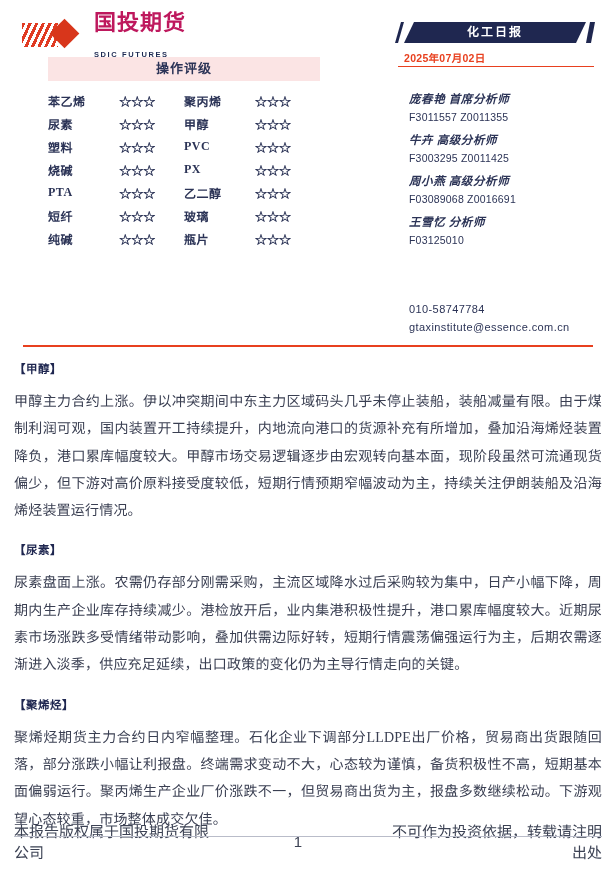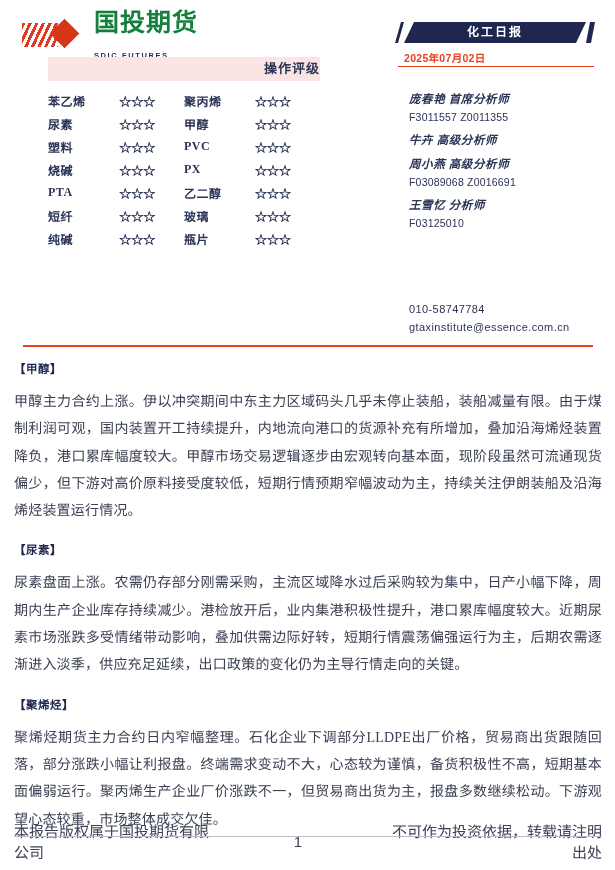--- a/index.html
+++ b/index.html
@@ -71,23 +71,23 @@
   }
   .logo-text {
     display: flex;
     flex-direction: column;
     justify-content: center;
     line-height: 1;
   }
   .logo-cn {
     font-family: "Liberation Sans", "DejaVu Sans", sans-serif;
     font-weight: bold;
-    font-size: 25px;
+    font-size: 22px;
     letter-spacing: 1px;
-    color: #15803d;
+    color: #be185d;
   }
   .logo-en {
     font-family: "Liberation Sans", "DejaVu Sans", sans-serif;
     font-weight: bold;
     font-size: 7.5px;
     letter-spacing: 1.6px;
     color: #1d2a52;
     margin-top: 17px;
   }
 
@@ -95,21 +95,21 @@
   .rating-panel {
     position: absolute;
     left: 48px;
     top: 57px;
     width: 272px;
   }
   .rating-title-bar {
     background: #fbe4e4;
     height: 24px;
     line-height: 24px;
-    text-align: right;
+    text-align: center;
     font-size: 13px;
     font-weight: bold;
     color: #2b3356;
     letter-spacing: 1px;
   }
   .rating-grid {
     margin-top: 8px;
     width: 100%;
     border-collapse: collapse;
   }
@@ -369,20 +369,21 @@
     <div class="report-date">2025年07月02日</div>
     <div class="date-rule"></div>
 
     <div class="analysts">
       <div class="analyst-block">
         <div class="analyst-name">庞春艳  首席分析师</div>
         <div class="analyst-ids">F3011557  Z0011355</div>
       </div>
       <div class="analyst-block">
         <div class="analyst-name">牛卉  高级分析师</div>
+        <div class="analyst-ids">F3003295  Z0011425</div>
       </div>
       <div class="analyst-block">
         <div class="analyst-name">周小燕  高级分析师</div>
         <div class="analyst-ids">F03089068  Z0016691</div>
       </div>
       <div class="analyst-block">
         <div class="analyst-name">王雪忆  分析师</div>
         <div class="analyst-ids">F03125010</div>
       </div>
     </div>

